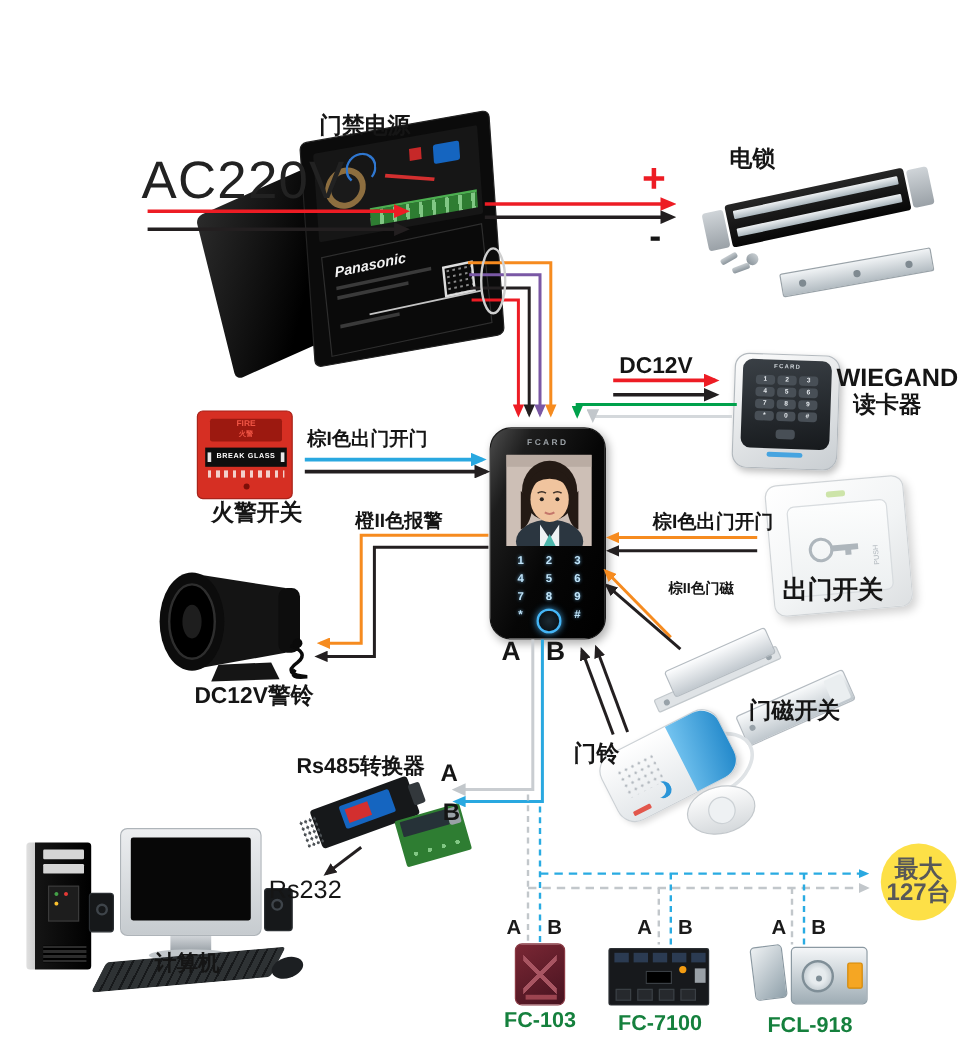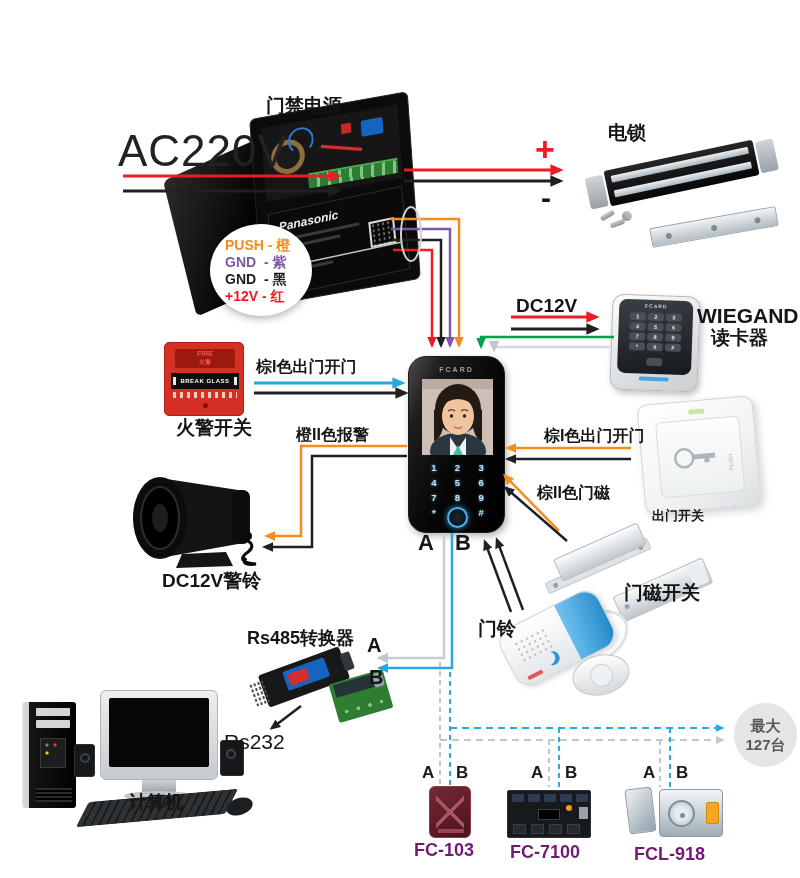--- a/index.html
+++ b/index.html
@@ -145,21 +145,21 @@
 #pc .foot{position:absolute;left:112px;top:109px;width:70px;height:10px;border-radius:50%;background:#c2c7cb}
 #pc .spkL{position:absolute;left:62px;top:62px;width:21px;height:33px;background:#16181a;border:1px solid #2b2f33;border-radius:3px}
 #pc .spkR{position:absolute;left:208px;top:58px;width:24px;height:36px;background:#16181a;border:1px solid #2b2f33;border-radius:3px}
 #pc .ring{position:absolute;left:5px;top:8px;width:10px;height:10px;border-radius:50%;border:2px solid #3e444a}
 #pc .kbd{position:absolute;left:70px;top:114px;width:150px;height:24px;background:#17191b;border-radius:3px;
  transform:rotate(-5deg) skewX(-32deg);
  background-image:repeating-linear-gradient(90deg,#2e3234 0 6px,#17191b 6px 8px)}
 #pc .mouse{position:absolute;left:214px;top:116px;width:27px;height:17px;background:#1c1f22;border-radius:50%;transform:rotate(-18deg)}
 
 .ab{position:absolute;font-size:17px;font-weight:bold;color:#1a1a1a;z-index:30}
-.model{position:absolute;font-size:18px;font-weight:bold;color:#701a75;z-index:30}
+.model{position:absolute;font-size:18px;font-weight:bold;color:#15803d;text-align:center;z-index:30}
 #fc103{left:429px;top:786px;width:42px;height:52px;border-radius:6px;
  background:linear-gradient(150deg,#7a2734,#471320);border:1px solid #8a3a44}
 #fc103 .arc{position:absolute;left:6px;top:8px;width:28px;height:34px;
  background:
   linear-gradient(45deg,transparent 46%,#a85562 46%,#a85562 54%,transparent 54%),
   linear-gradient(-45deg,transparent 46%,#a85562 46%,#a85562 54%,transparent 54%)}
 #fc103 .tbar{position:absolute;left:8px;bottom:4px;width:26px;height:4px;background:#9c4450}
 #fc8900{left:507px;top:790px;width:84px;height:48px;background:#17191c;border:1px solid #2c3034;border-radius:2px}
 #fc8900 .c1{position:absolute;top:3px;width:12px;height:8px;background:#2b3b52}
 #fc8900 .chip{position:absolute;left:30px;top:18px;width:22px;height:11px;background:#000;border:1px solid #3a3f44}
@@ -168,22 +168,22 @@
 #fc8900 .eth{position:absolute;right:2px;top:16px;width:9px;height:12px;background:#9aa1a7}
 #fcl918p{left:627px;top:788px;width:27px;height:45px;border-radius:4px;transform:rotate(-7deg);
  background:linear-gradient(135deg,#eef1f3,#8fa0aa);border:1px solid #8b99a2}
 #fcl918{left:659px;top:789px;width:64px;height:48px;border-radius:4px;
  background:linear-gradient(#f4f6f8,#9fadb5);border:1px solid #8b99a2}
 #fcl918 .cyl{position:absolute;left:8px;top:10px;width:27px;height:27px;border-radius:50%;
  background:radial-gradient(#e6ebee 40%,#aeb9c0);border:2px solid #7f8e97}
 #fcl918 .key{position:absolute;left:10px;top:11px;width:5px;height:5px;border-radius:50%;background:#7f8e97}
 #fcl918 .latch{position:absolute;right:3px;top:12px;width:13px;height:22px;background:#f5a623;border-radius:2px;border:1px solid #d48806}
 
-#maxc{position:absolute;left:734px;top:703px;width:63px;height:64px;border-radius:50%;background:#e5e5e5;z-index:20;
- text-align:center;padding-top:13px;font-size:15px;font-weight:bold;color:#585858;line-height:19px}
+#maxc{position:absolute;left:734px;top:703px;width:63px;height:64px;border-radius:50%;background:#fde047;z-index:20;
+ text-align:center;padding-top:13px;font-size:20px;font-weight:bold;color:#585858;line-height:19px}
 </style>
 </head>
 <body>
 
 <div id="canvas">
 
   <div id="ac220">AC220V</div>
 
   <svg id="wires" width="800" height="878">
     <defs>
@@ -280,26 +280,20 @@
       <div class="batt">
         <div class="pbrand">Panasonic</div>
         <div class="bline" style="left:9px;top:26px;width:80px"></div>
         <div class="bline" style="left:9px;top:34px;width:60px"></div>
         <div class="bline" style="left:9px;top:58px;width:50px"></div>
         <div class="qr"></div>
       </div>
     </div>
   </div>
 
-  <div id="legend">
-    <div class="row c-org"><span>PUSH</span> <span>- 橙</span></div>
-    <div class="row c-pur"><span>GND</span>&nbsp; <span>- 紫</span></div>
-    <div class="row c-blk"><span>GND</span>&nbsp; <span>- 黑</span></div>
-    <div class="row c-red"><span>+12V</span> <span>- 红</span></div>
-  </div>
 
   <div class="lbl" style="left:608px;top:122px;font-size:19px">电锁</div>
   <div class="lbl c-red" style="left:535px;top:130px;font-size:34px">+</div>
   <div class="lbl" style="left:541px;top:181px;font-size:30px">-</div>
   <div id="elock" class="gfx">
     <div class="barwrap">
       <div class="brk" style="left:-12px"></div>
       <div class="brk" style="right:-12px"></div>
       <div class="bar">
         <div class="strip" style="top:6px"></div>
@@ -417,23 +411,23 @@
   <div id="exit" class="gfx">
     <div class="led"></div>
     <div class="btn">
       <svg width="60" height="34" viewBox="0 0 60 34" style="position:absolute;left:12px;top:20px">
         <circle cx="13" cy="17" r="9" fill="none" stroke="#aeb6bc" stroke-width="2.5"></circle>
         <path d="M22,14 h22 v5 h-6 v4 h-5 v-4 h-11 z" fill="#aeb6bc"></path>
       </svg>
       <div class="push">PUSH</div>
     </div>
   </div>
-  <div class="lbl" style="left:652px;top:509px;font-size:13px">出门开关</div>
-
-  <div class="lbl" style="left:537px;top:484px;font-size:16px">棕II色门磁</div>
+  <div class="lbl" style="left:652px;top:480px;font-size:21px">出门开关</div>
+
+  <div class="lbl" style="left:557px;top:484px;font-size:12px">棕II色门磁</div>
   <div id="magnet" class="gfx">
     <div class="flange">
       <div class="hole" style="left:6px;top:3px"></div>
       <div class="hole" style="right:6px;top:3px"></div>
     </div>
     <div class="bar1"></div>
     <div class="bar2">
       <div class="cap"></div>
       <div class="hole" style="left:6px;top:11px"></div>
     </div>

